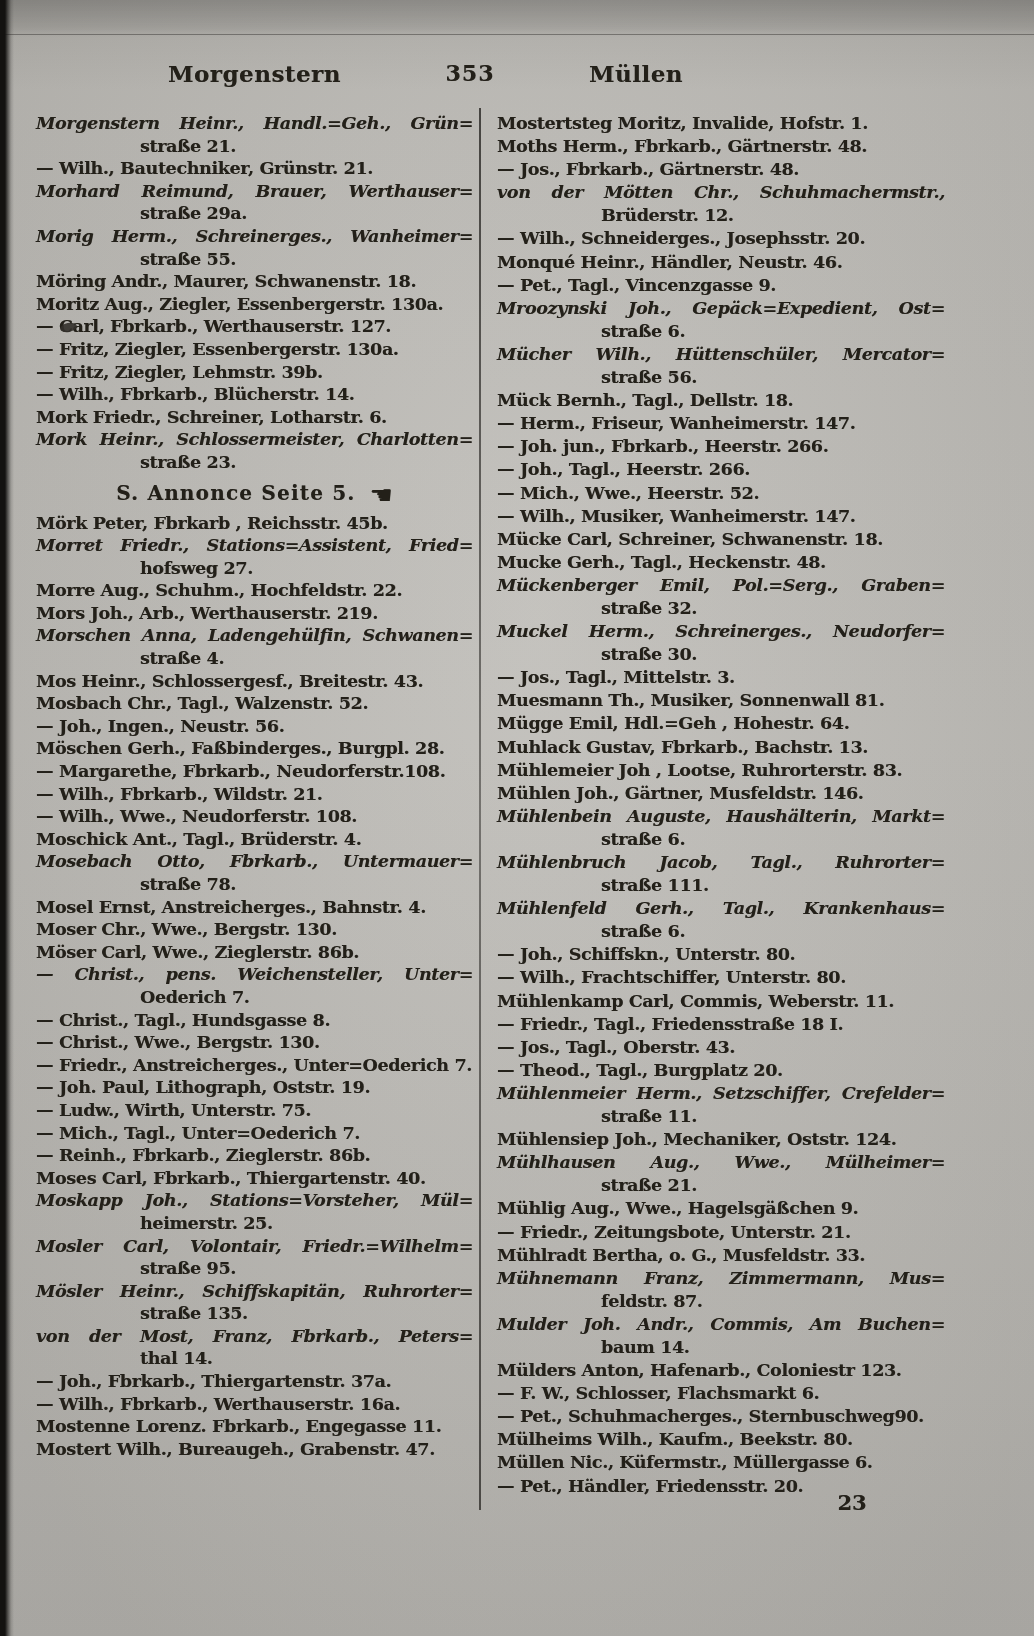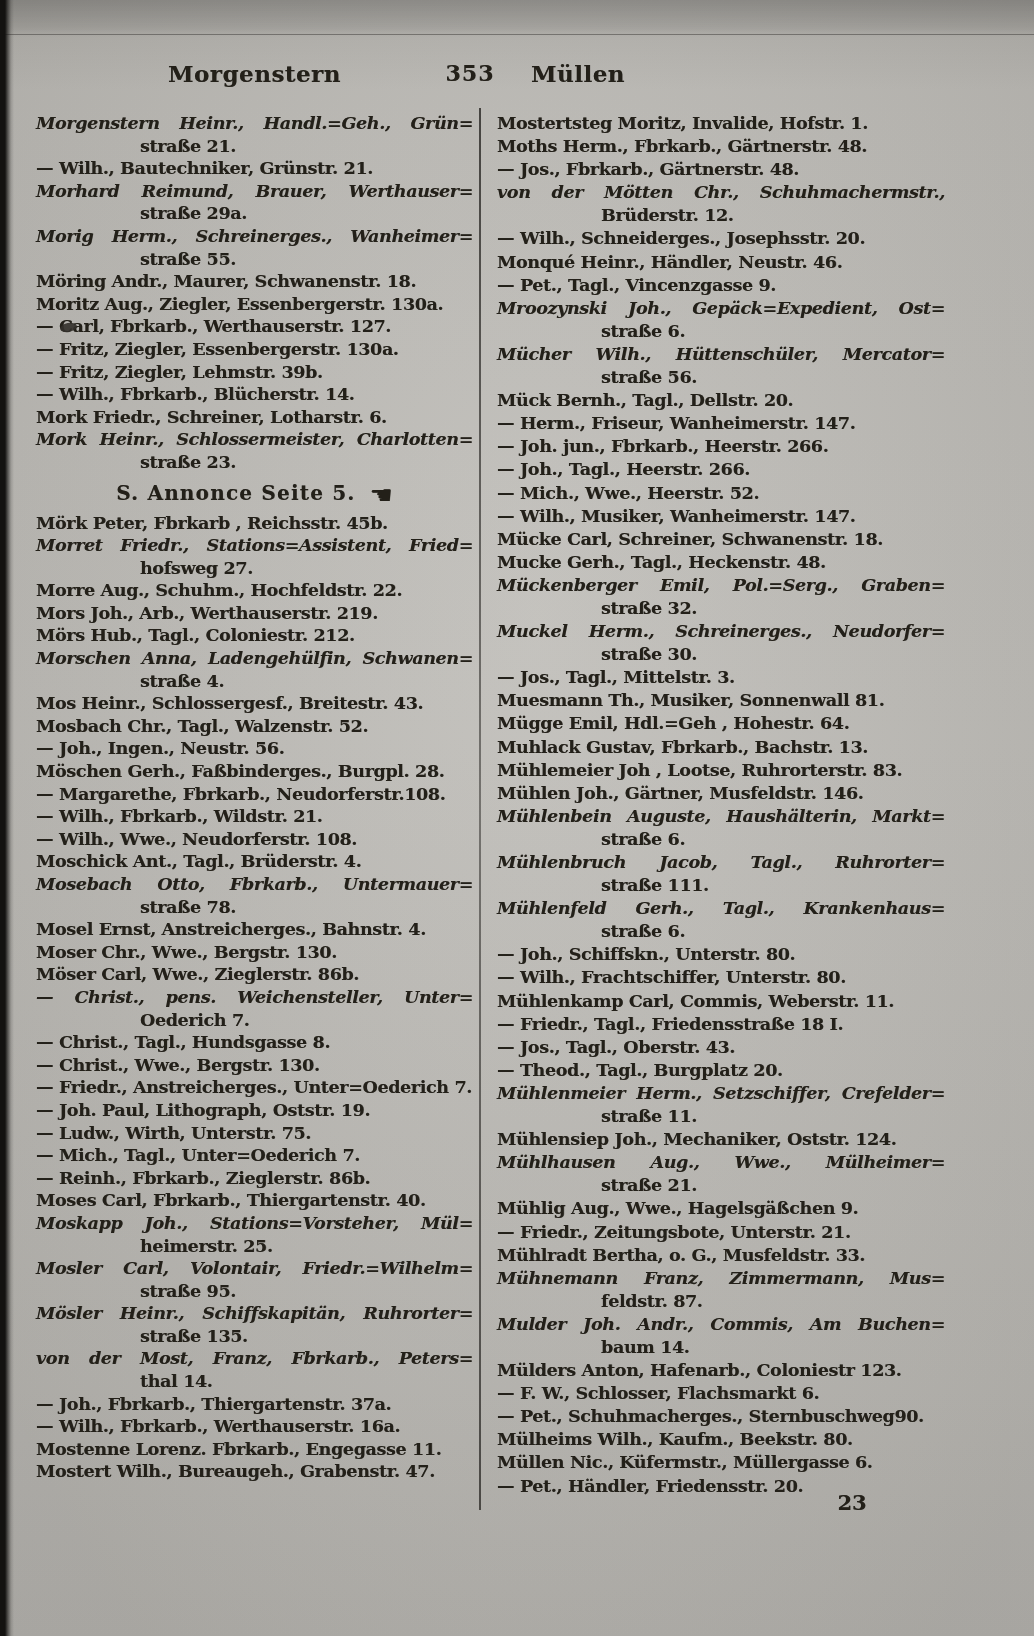--- a/index.html
+++ b/index.html
@@ -25,21 +25,21 @@
   .left-edge {
     position:absolute; left:0; top:0; bottom:0; width:14px;
     background:linear-gradient(90deg,#131210 0,#131210 5px,rgba(19,18,16,.55) 8px,rgba(19,18,16,.15) 11px,transparent 14px);
   }
   .hdr {
     position:absolute; top:60px; font-weight:bold; font-size:23px; letter-spacing:.5px;
     text-shadow:.3px .3px .6px rgba(30,28,24,.5);
   }
   .hdr-left  { left:36px;  width:437px; text-align:center; }
   .hdr-page  { left:425px; width:90px;  text-align:center; font-size:22px; letter-spacing:1px; }
-  .hdr-right { left:531px; width:160px; }
+  .hdr-right { left:556px; width:160px; text-align:center; }
   .divider {
     position:absolute; left:479px; top:108px; width:2px; height:1402px;
     background:linear-gradient(180deg, rgba(40,38,35,.8), rgba(40,38,35,.5) 50%, rgba(40,38,35,.75));
   }
   .col {
     position:absolute; top:112px; font-size:17.5px; font-weight:bold;
     letter-spacing:-.35px; line-height:22.6px;
     text-shadow:.3px .3px .5px rgba(30,28,24,.45);
   }
   #col-left  { left:36px;  width:437px; }
@@ -128,23 +128,20 @@
         <div class="line just">Morret Friedr., Stations=Assistent, Fried=</div>
         <div class="line cont">hofsweg 27.</div>
       </div>
       <div class="entry">
         <div class="line">Morre Aug., Schuhm., Hochfeldstr. 22.</div>
       </div>
       <div class="entry">
         <div class="line">Mors Joh., Arb., Werthauserstr. 219.</div>
       </div>
       <div class="entry">
-        <div class="line">Mörs Hub., Tagl., Coloniestr. 212.</div>
-      </div>
-      <div class="entry">
         <div class="line just">Morschen Anna, Ladengehülfin, Schwanen=</div>
         <div class="line cont">straße 4.</div>
       </div>
       <div class="entry">
         <div class="line">Mos Heinr., Schlossergesf., Breitestr. 43.</div>
       </div>
       <div class="entry">
         <div class="line">Mosbach Chr., Tagl., Walzenstr. 52.</div>
       </div>
       <div class="entry">
@@ -260,21 +257,21 @@
       </div>
       <div class="entry">
         <div class="line just">Mroozynski Joh., Gepäck=Expedient, Ost=</div>
         <div class="line cont">straße 6.</div>
       </div>
       <div class="entry">
         <div class="line just">Mücher Wilh., Hüttenschüler, Mercator=</div>
         <div class="line cont">straße 56.</div>
       </div>
       <div class="entry">
-        <div class="line">Mück Bernh., Tagl., Dellstr. 20.</div>
+        <div class="line">Mück Bernh., Tagl., Dellstr. 18.</div>
       </div>
       <div class="entry">
         <div class="line">— Herm., Friseur, Wanheimerstr. 147.</div>
       </div>
       <div class="entry">
         <div class="line">— Joh. jun., Fbrkarb., Heerstr. 266.</div>
       </div>
       <div class="entry">
         <div class="line">— Joh., Tagl., Heerstr. 266.</div>
       </div>

